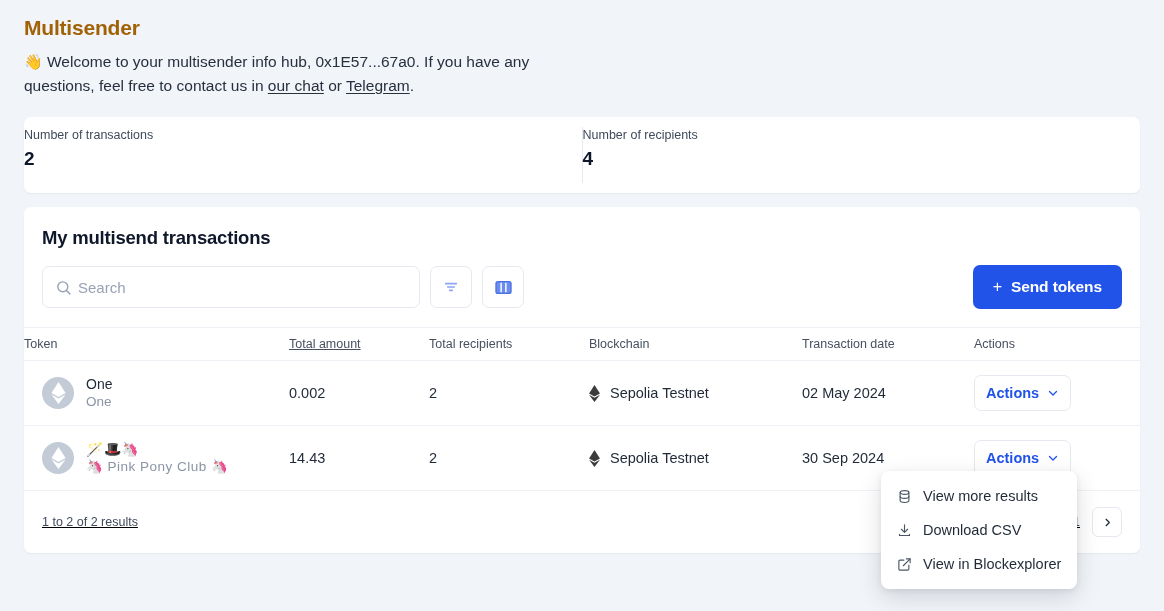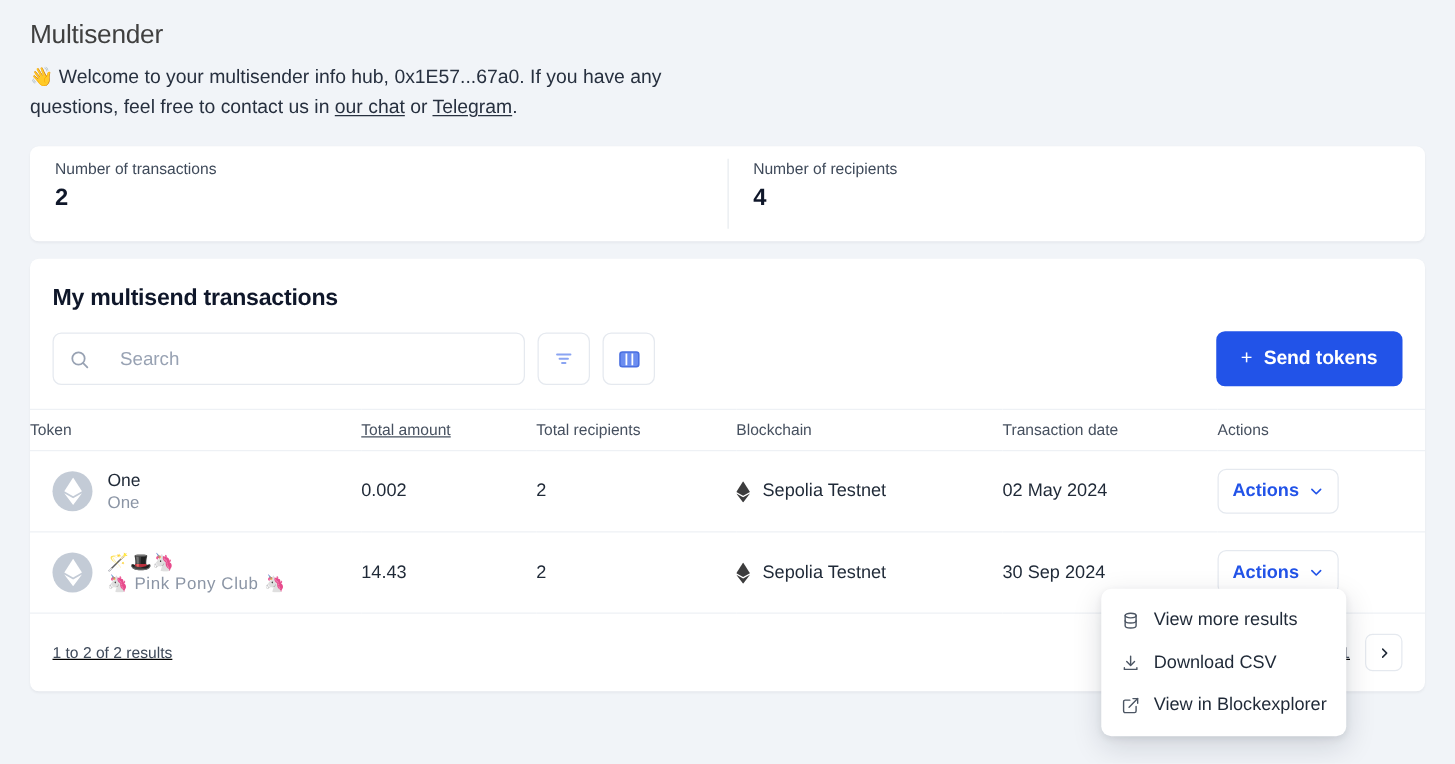--- a/index.html
+++ b/index.html
@@ -18,22 +18,22 @@
     height: 611px;
     overflow: hidden;
     background: #f1f4f8;
   }
 
   
   .page-header { padding: 14px 24px 0 24px; }
 
   .page-title {
     font-size: 21px;
-    font-weight: normal;
-    color: #404040;
+    font-weight: bold;
+    color: #a16207;
     letter-spacing: -0.2px;
     line-height: 28px;
   }
 
   .page-intro {
     margin-top: 8px;
     font-size: 15.5px;
     line-height: 24px;
     color: #27303f;
     max-width: 580px;
@@ -50,21 +50,21 @@
     margin: 19px 24px 0 24px;
     background: #ffffff;
     border-radius: 7px;
     display: flex;
     height: 76px;
     align-items: center;
     box-shadow: 0 1px 2px rgba(16,24,40,0.05);
   }
   .stat {
     flex: 1;
-    padding: 0 18px 0 20px;
+    padding: 0 18px 0 0;
     position: relative;
     height: 56px;
   }
   .stat + .stat { border-left: 1px solid #e7ebf0; }
   .stat-label {
     font-size: 12.5px;
     color: #3f4a5a;
     line-height: 16px;
   }
   .stat-value {
@@ -104,21 +104,21 @@
   }
 
   .search-box {
     width: 378px;
     height: 42px;
     border: 1px solid #e5e9ef;
     border-radius: 7px;
     display: flex;
     align-items: center;
     padding: 0 12px;
-    gap: 24px;
+    gap: 6px;
     background: #fff;
   }
   .search-box input {
     border: none;
     outline: none;
     font-size: 15px;
     color: #0f172a;
     font-family: "Liberation Sans", sans-serif;
     width: 100%;
     background: transparent;

